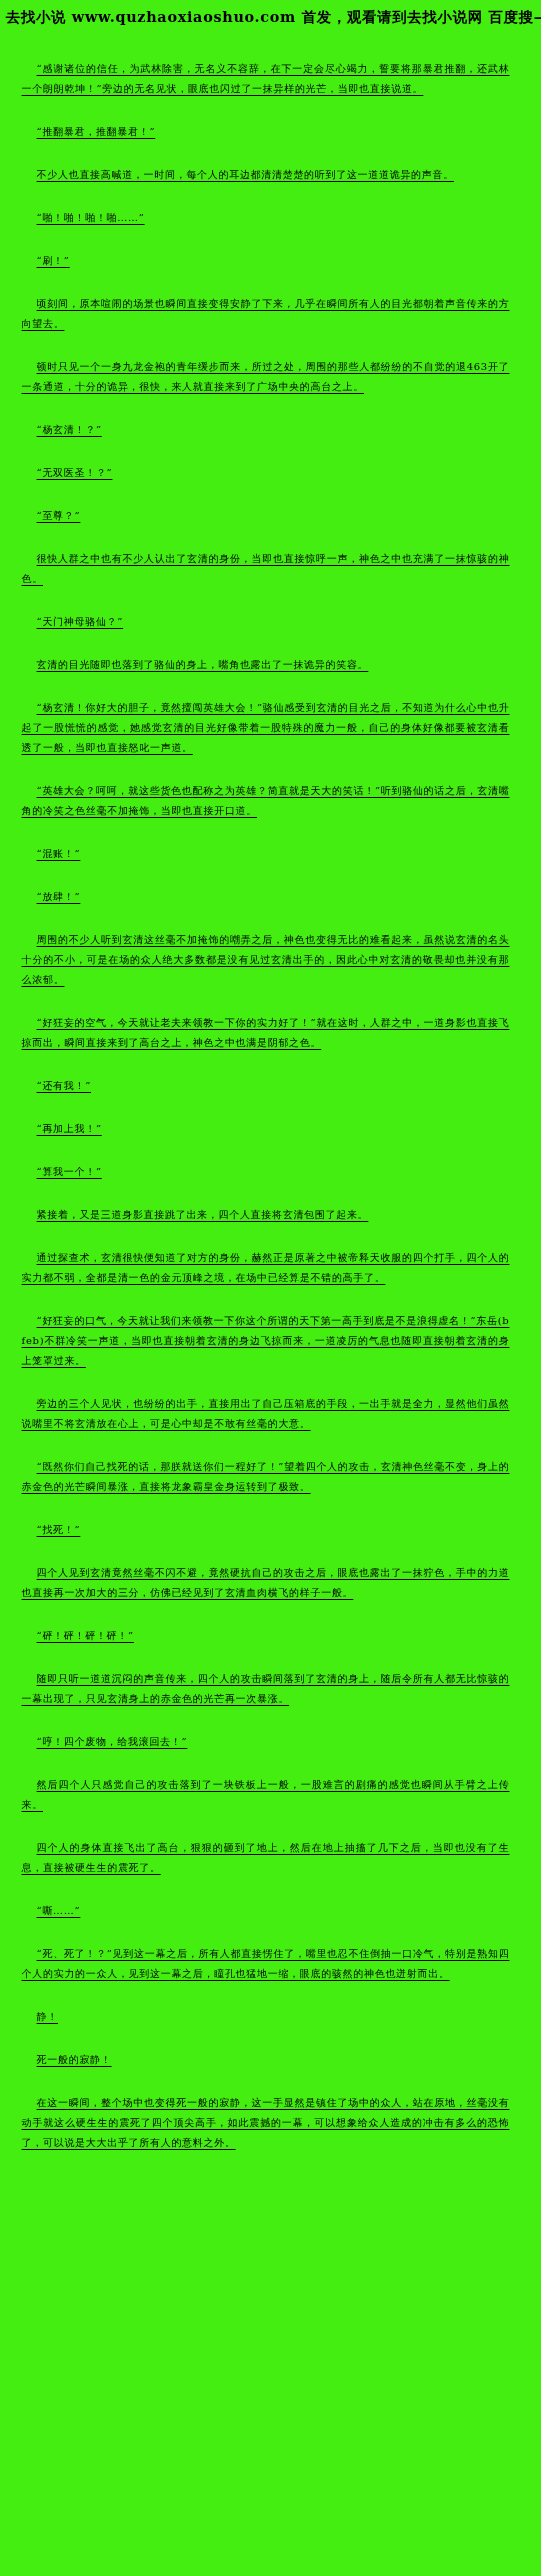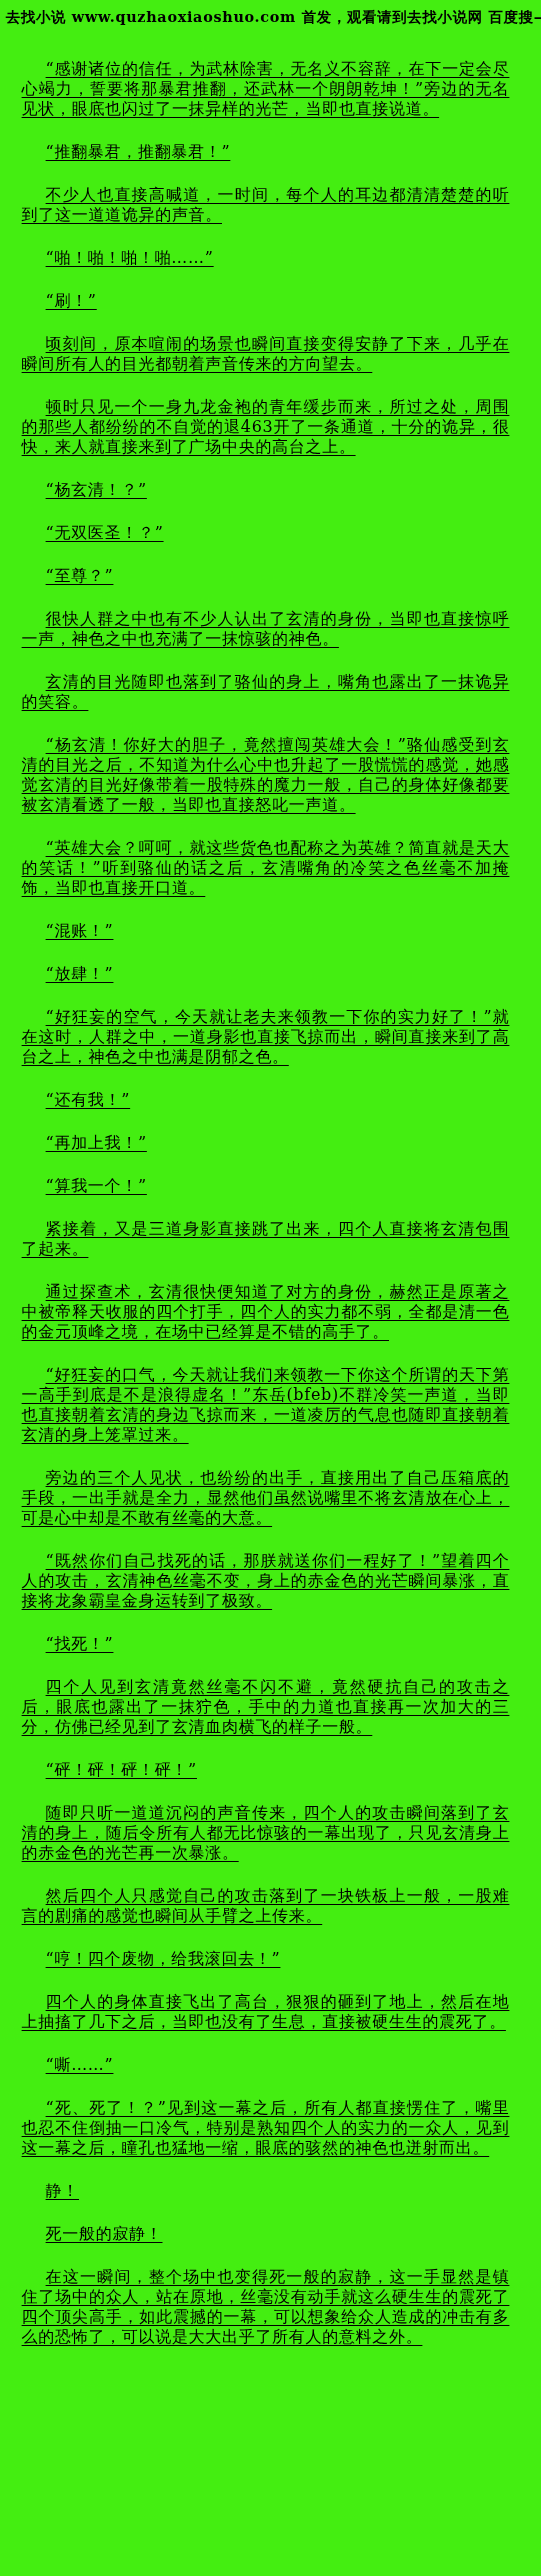--- a/index.html
+++ b/index.html
@@ -21,21 +21,21 @@
     line-height: 19px;
     letter-spacing: 0.7px;
     white-space: nowrap;
     overflow: hidden;
   }
   .novel-content {
     margin-top: 33px;
     padding: 0 21.6px 21.6px 21.6px;
   }
   .para {
-    font-size: 16px;
+    font-size: 10px;
     line-height: 20px;
     margin: 0 11px 23px 0;
     text-indent: 1.5em;
     letter-spacing: 0.7px;
     text-decoration: underline;
     text-decoration-thickness: 0.7px;
     text-underline-offset: 2.9px;
     text-align: justify;
     word-break: break-all;
   }
@@ -50,40 +50,42 @@
     <p class="para">“推翻暴君，推翻暴君！”</p>
     <p class="para">不少人也直接高喊道，一时间，每个人的耳边都清清楚楚的听到了这一道道诡异的声音。</p>
     <p class="para">“啪！啪！啪！啪……”</p>
     <p class="para">“刷！”</p>
     <p class="para">顷刻间，原本喧闹的场景也瞬间直接变得安静了下来，几乎在瞬间所有人的目光都朝着声音传来的方向望去。</p>
     <p class="para">顿时只见一个一身九龙金袍的青年缓步而来，所过之处，周围的那些人都纷纷的不自觉的退463开了一条通道，十分的诡异，很快，来人就直接来到了广场中央的高台之上。</p>
     <p class="para">“杨玄清！？”</p>
     <p class="para">“无双医圣！？”</p>
     <p class="para">“至尊？”</p>
     <p class="para">很快人群之中也有不少人认出了玄清的身份，当即也直接惊呼一声，神色之中也充满了一抹惊骇的神色。</p>
+    <p class="para">“天门神母骆仙？”</p>
     <p class="para">玄清的目光随即也落到了骆仙的身上，嘴角也露出了一抹诡异的笑容。</p>
     <p class="para">“杨玄清！你好大的胆子，竟然擅闯英雄大会！”骆仙感受到玄清的目光之后，不知道为什么心中也升起了一股慌慌的感觉，她感觉玄清的目光好像带着一股特殊的魔力一般，自己的身体好像都要被玄清看透了一般，当即也直接怒叱一声道。</p>
     <p class="para">“英雄大会？呵呵，就这些货色也配称之为英雄？简直就是天大的笑话！”听到骆仙的话之后，玄清嘴角的冷笑之色丝毫不加掩饰，当即也直接开口道。</p>
     <p class="para">“混账！”</p>
     <p class="para">“放肆！”</p>
+    <p class="para">周围的不少人听到玄清这丝毫不加掩饰的嘲弄之后，神色也变得无比的难看起来，虽然说玄清的名头十分的不小，可是在场的众人绝大多数都是没有见过玄清出手的，因此心中对玄清的敬畏却也并没有那么浓郁。</p>
     <p class="para">“好狂妄的空气，今天就让老夫来领教一下你的实力好了！”就在这时，人群之中，一道身影也直接飞掠而出，瞬间直接来到了高台之上，神色之中也满是阴郁之色。</p>
     <p class="para">“还有我！”</p>
     <p class="para">“再加上我！”</p>
     <p class="para">“算我一个！”</p>
     <p class="para">紧接着，又是三道身影直接跳了出来，四个人直接将玄清包围了起来。</p>
     <p class="para">通过探查术，玄清很快便知道了对方的身份，赫然正是原著之中被帝释天收服的四个打手，四个人的实力都不弱，全都是清一色的金元顶峰之境，在场中已经算是不错的高手了。</p>
     <p class="para">“好狂妄的口气，今天就让我们来领教一下你这个所谓的天下第一高手到底是不是浪得虚名！”东岳(bfeb)不群冷笑一声道，当即也直接朝着玄清的身边飞掠而来，一道凌厉的气息也随即直接朝着玄清的身上笼罩过来。</p>
     <p class="para">旁边的三个人见状，也纷纷的出手，直接用出了自己压箱底的手段，一出手就是全力，显然他们虽然说嘴里不将玄清放在心上，可是心中却是不敢有丝毫的大意。</p>
     <p class="para">“既然你们自己找死的话，那朕就送你们一程好了！”望着四个人的攻击，玄清神色丝毫不变，身上的赤金色的光芒瞬间暴涨，直接将龙象霸皇金身运转到了极致。</p>
     <p class="para">“找死！”</p>
     <p class="para">四个人见到玄清竟然丝毫不闪不避，竟然硬抗自己的攻击之后，眼底也露出了一抹狞色，手中的力道也直接再一次加大的三分，仿佛已经见到了玄清血肉横飞的样子一般。</p>
     <p class="para">“砰！砰！砰！砰！”</p>
     <p class="para">随即只听一道道沉闷的声音传来，四个人的攻击瞬间落到了玄清的身上，随后令所有人都无比惊骇的一幕出现了，只见玄清身上的赤金色的光芒再一次暴涨。</p>
+    <p class="para">“哼！四个废物，给我滚回去！”</p>
     <p class="para">然后四个人只感觉自己的攻击落到了一块铁板上一般，一股难言的剧痛的感觉也瞬间从手臂之上传来。</p>
-    <p class="para">“哼！四个废物，给我滚回去！”</p>
     <p class="para">四个人的身体直接飞出了高台，狠狠的砸到了地上，然后在地上抽搐了几下之后，当即也没有了生息，直接被硬生生的震死了。</p>
     <p class="para">“嘶……”</p>
     <p class="para">“死、死了！？”见到这一幕之后，所有人都直接愣住了，嘴里也忍不住倒抽一口冷气，特别是熟知四个人的实力的一众人，见到这一幕之后，瞳孔也猛地一缩，眼底的骇然的神色也迸射而出。</p>
     <p class="para">静！</p>
     <p class="para">死一般的寂静！</p>
     <p class="para">在这一瞬间，整个场中也变得死一般的寂静，这一手显然是镇住了场中的众人，站在原地，丝毫没有动手就这么硬生生的震死了四个顶尖高手，如此震撼的一幕，可以想象给众人造成的冲击有多么的恐怖了，可以说是大大出乎了所有人的意料之外。</p>
   </div>
 
 
 </body></html>

